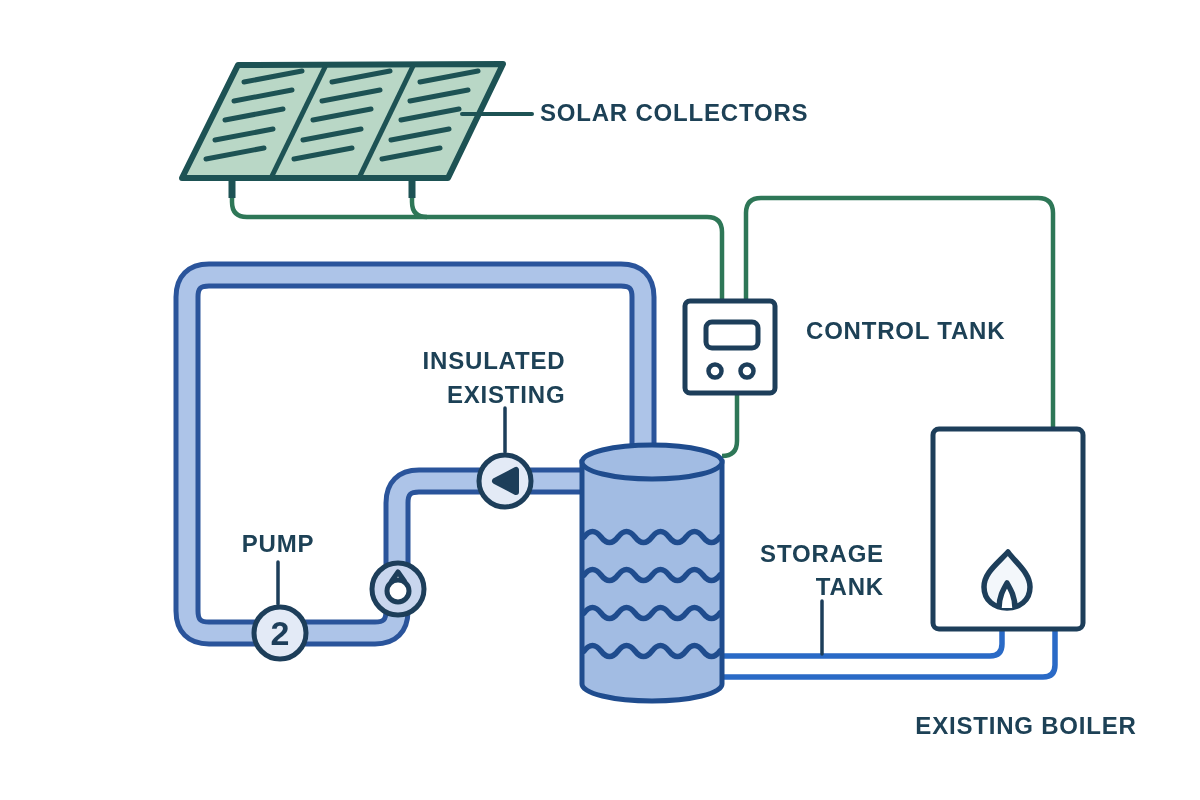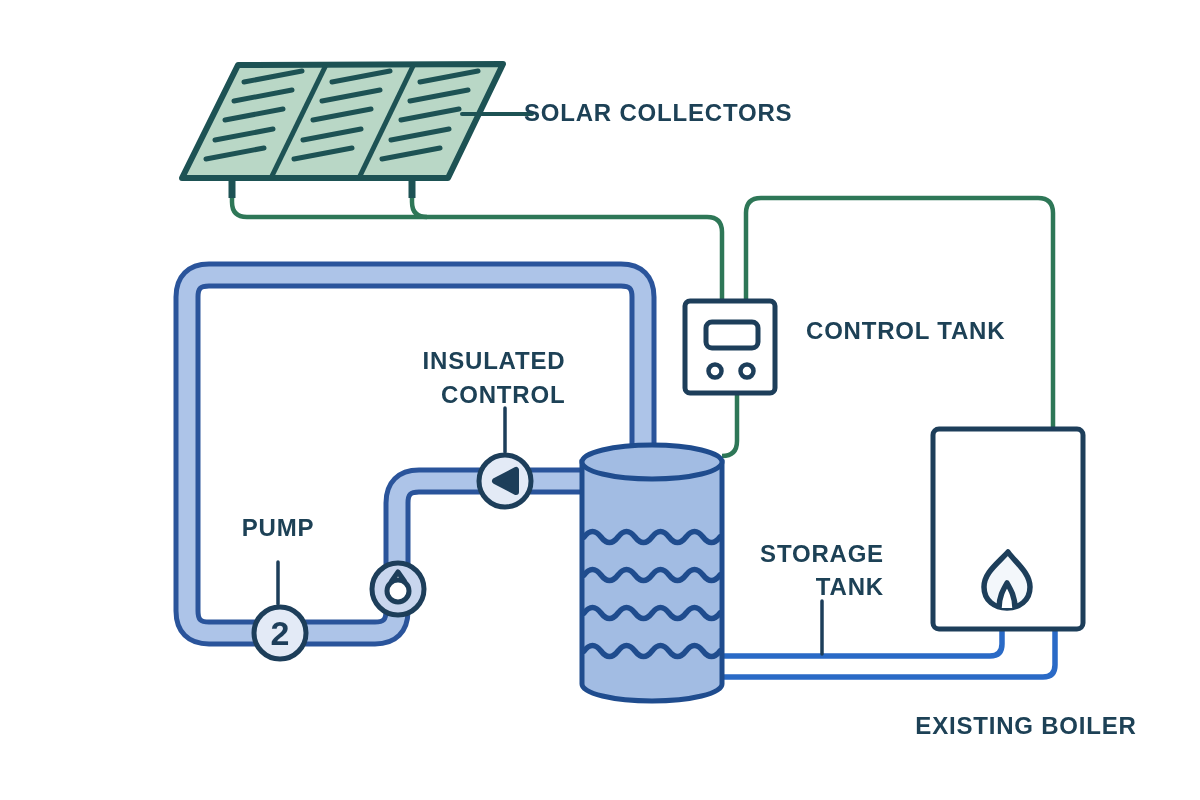--- a/index.html
+++ b/index.html
@@ -114,30 +114,30 @@
     </g>
 
     <g stroke-linecap="round">
       <line x1="462" y1="114" x2="532" y2="114" stroke="#1d5254" stroke-width="4"></line>
       <line x1="505" y1="408" x2="505" y2="452" stroke="#1d3e5a" stroke-width="3.5"></line>
       <line x1="278" y1="562" x2="278" y2="604" stroke="#1d3e5a" stroke-width="3.5"></line>
       <line x1="822" y1="601" x2="822" y2="654" stroke="#1d3e5a" stroke-width="3.5"></line>
     </g>
   </svg>
 
-  <div class="lbl" style="left:524px;top:101px;">SOLAR COLLECTORS</div>
+  <div class="lbl" style="left:540px;top:101px;">SOLAR COLLECTORS</div>
 
   <div class="lbl" style="left:806px;top:319px;">CONTROL TANK</div>
 
   <div class="lbl centered" style="left:494px;top:344px;">
     <span class="ln">INSULATED</span>
-    <span class="ln">CONTROL</span>
+    <span class="ln">EXISTING</span>
   </div>
 
-  <div class="lbl centered" style="left:278px;top:516px;">PUMP</div>
+  <div class="lbl centered" style="left:278px;top:532px;">PUMP</div>
 
   <div class="lbl centered" style="left:1026px;top:714px;">EXISTING BOILER</div>
 
   <div class="lbl centered tank" style="left:822px;top:537px;">
     <span class="ln">STORAGE</span>
     <span class="ln">TANK</span>
   </div>
 
 </div>
 

